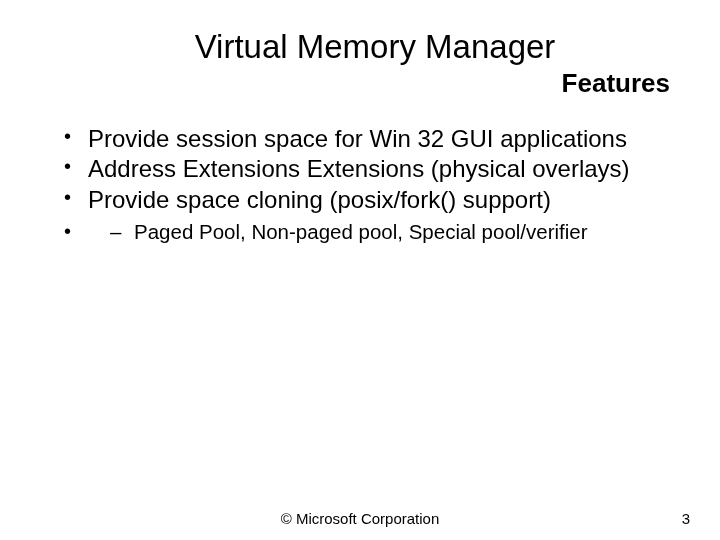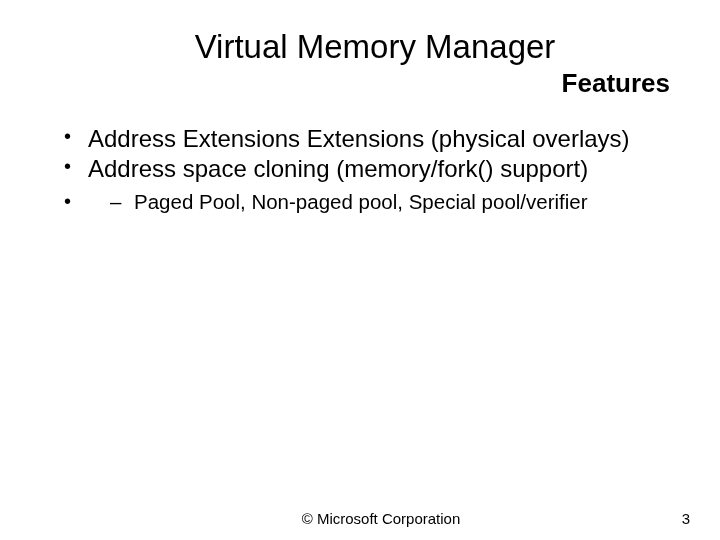--- a/index.html
+++ b/index.html
@@ -81,38 +81,38 @@
       width: 100%;
       display: flex;
       align-items: center;
       font-size: 15px;
       color: #000000;
     }
     .footer-copy {
       position: absolute;
       left: 50%;
       transform: translateX(-50%);
-      margin-left: 21px;
     }
     .footer-page {
       position: absolute;
       right: 30px;
     }
   </style>
 </head>
 <body>
 
 <div class="slide">
   <h1 class="title">Virtual Memory Manager</h1>
   <h2 class="subtitle">Features</h2>
 
   <div class="body">
     <ul class="level1">
+      <li>Provide session space for Win 32 GUI applications</li>
       <li>Address Extensions Extensions (physical overlays)</li>
-      <li>Address space cloning (memory/fork() support)</li>
+      <li>Provide space cloning (posix/fork() support)</li>
       <li>
         <ul class="level2">
           <li>Paged Pool, Non-paged pool, Special pool/verifier</li>
         </ul>
       </li>
     </ul>
   </div>
 
   <div class="footer">
     <span class="footer-copy">© Microsoft Corporation</span>

